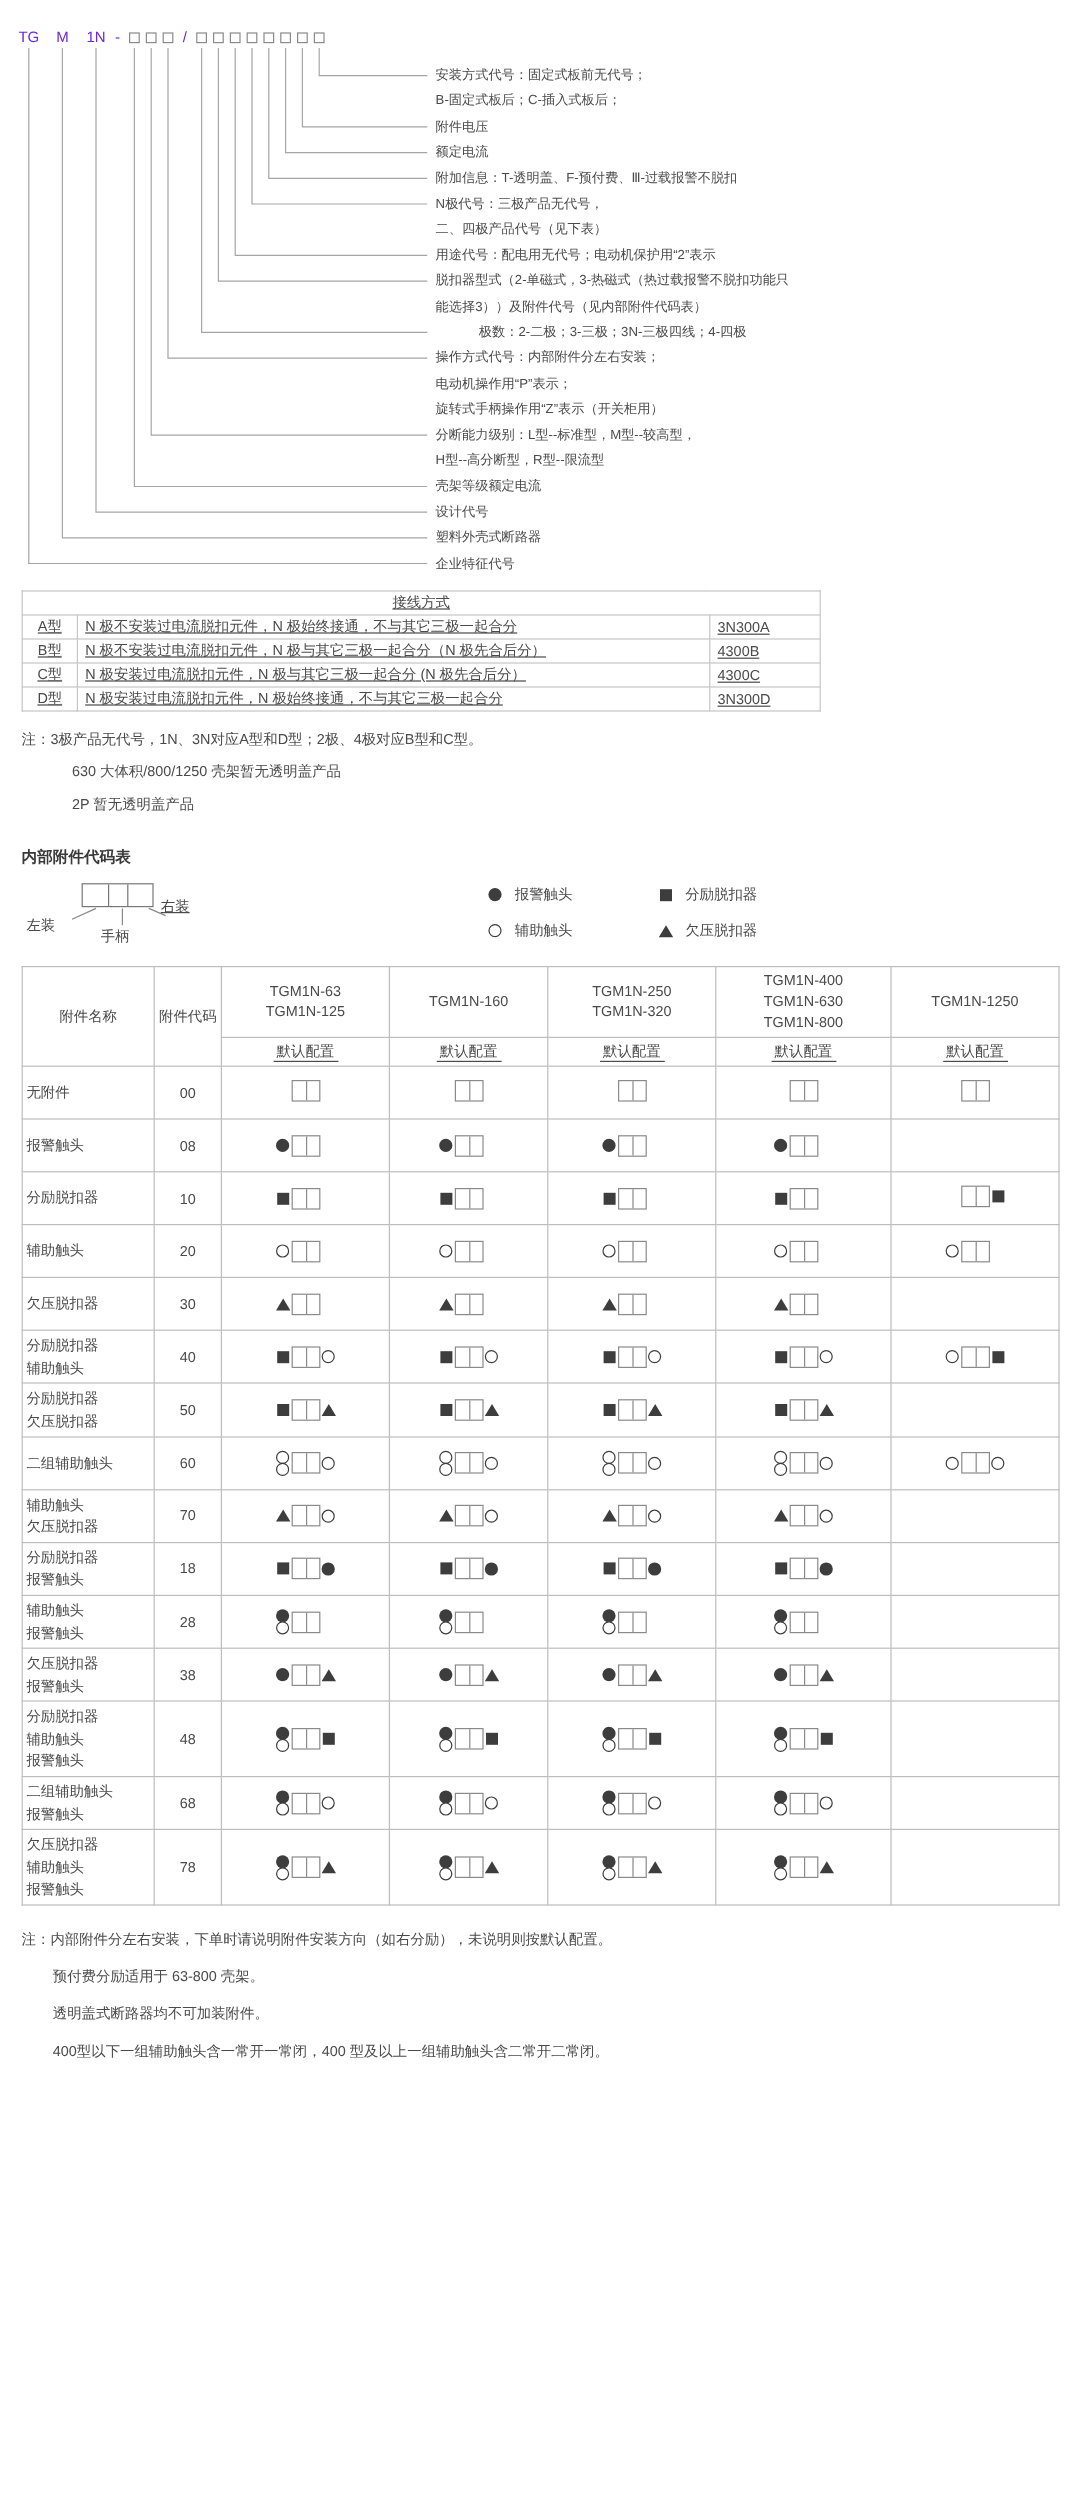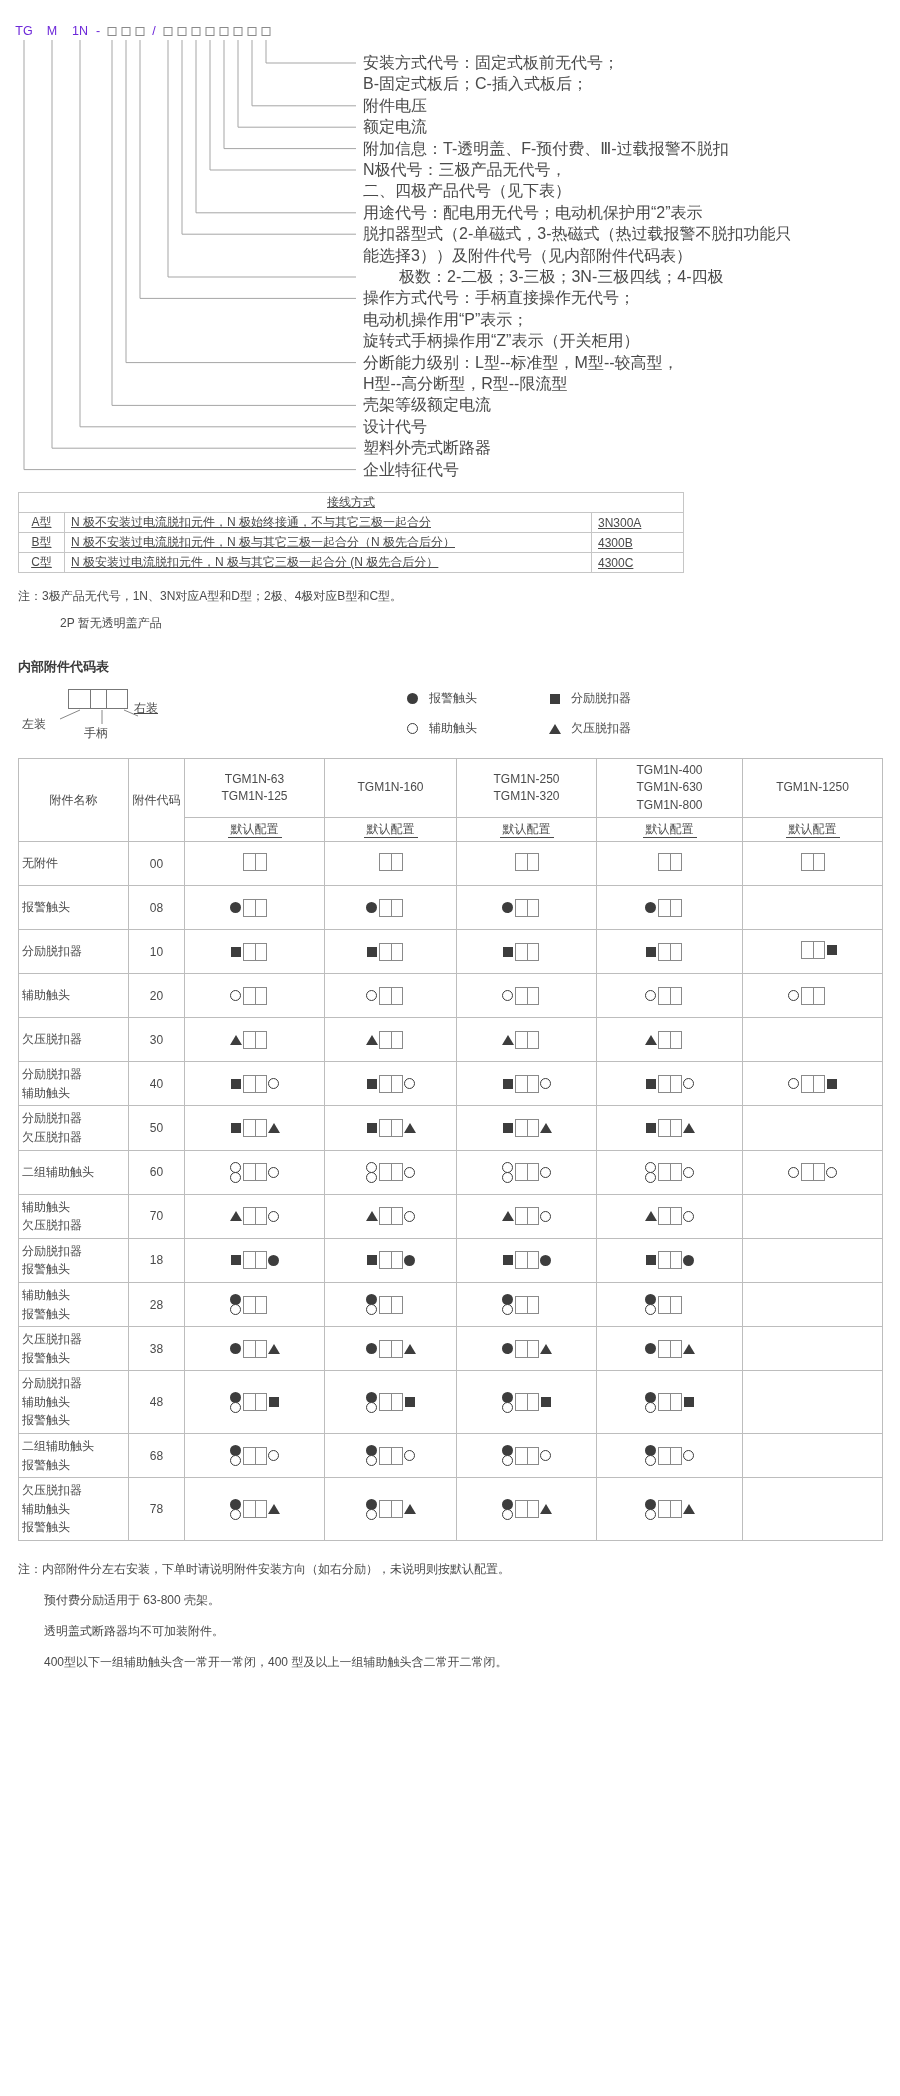--- a/index.html
+++ b/index.html
@@ -5,21 +5,21 @@
   * { box-sizing: border-box; }
   body { margin:0; background:#fff; font-family:"Liberation Sans","DejaVu Sans",sans-serif; color:#4a4a4a; }
   .page { position:relative; width:900px; min-height:2096px; background:#fff; overflow:hidden; }
 
   
   .model-section { position:relative; height:492px; }
   .code-part { position:absolute; top:24px; transform:translateX(-50%); font-size:12.5px; color:#6d28d9; white-space:nowrap; }
   .code-box { position:absolute; top:27px; width:9px; height:9px; border:1px solid #8a8a8a; transform:translateX(-50%); background:#fff; }
   #connector-svg { position:absolute; left:0; top:0; }
   #connector-svg path { fill:none; stroke:#a5a5a5; stroke-width:1; }
-  .code-label { position:absolute; left:363px; font-size:16px; line-height:16px; white-space:nowrap; color:#4a4a4a; }
+  .code-label { position:absolute; left:363px; font-size:11px; line-height:16px; white-space:nowrap; color:#4a4a4a; }
 
   
   .wiring-section { margin:0 18px; }
   .wiring-table { border-collapse:collapse; width:666px; font-size:12px; }
   .wiring-table th, .wiring-table td { border:1px solid #c6c6c6; padding:1px 6px; font-weight:normal; text-align:left; height:17px;text-decoration:underline; }
   .wiring-table thead th { text-align:center; }
   .wt-type { width:46px; text-align:center !important; }
   .wt-code { width:92px; }
 
   .notes { font-size:12px; color:#4a4a4a; }
@@ -119,21 +119,21 @@
         <div class="code-label" style="top: 76.4px;">B-固定式板后；C-插入式板后；</div>
         <div class="code-label" style="top: 97.8px;">附件电压</div>
         <div class="code-label" style="top: 119.2px;">额定电流</div>
         <div class="code-label" style="top: 140.6px;">附加信息：T-透明盖、F-预付费、Ⅲ-过载报警不脱扣</div>
         <div class="code-label" style="top: 162px;">N极代号：三极产品无代号，</div>
         <div class="code-label" style="top: 183.4px;">二、四极产品代号（见下表）</div>
         <div class="code-label" style="top: 204.8px;">用途代号：配电用无代号；电动机保护用“2”表示</div>
         <div class="code-label" style="top: 226.2px;">脱扣器型式（2-单磁式，3-热磁式（热过载报警不脱扣功能只</div>
         <div class="code-label" style="top: 247.6px;">能选择3））及附件代号（见内部附件代码表）</div>
         <div class="code-label" style="top: 269px; margin-left: 36px;">极数：2-二极；3-三极；3N-三极四线；4-四极</div>
-        <div class="code-label" style="top: 290.4px;">操作方式代号：手柄直接操作无代号；</div>
+        <div class="code-label" style="top: 290.4px;">操作方式代号：内部附件分左右安装；</div>
         <div class="code-label" style="top: 311.8px;">电动机操作用“P”表示；</div>
         <div class="code-label" style="top: 333.2px;">旋转式手柄操作用“Z”表示（开关柜用）</div>
         <div class="code-label" style="top: 354.6px;">分断能力级别：L型--标准型，M型--较高型，</div>
         <div class="code-label" style="top: 376px;">H型--高分断型，R型--限流型</div>
         <div class="code-label" style="top: 397.4px;">壳架等级额定电流</div>
         <div class="code-label" style="top: 418.8px;">设计代号</div>
         <div class="code-label" style="top: 440.2px;">塑料外壳式断路器</div>
         <div class="code-label" style="top: 461.6px;">企业特征代号</div>
       </div>
   </section>
@@ -154,24 +154,30 @@
           <tr>
             <td class="wt-type">B型</td>
             <td class="wt-desc">N 极不安装过电流脱扣元件，N 极与其它三极一起合分（N 极先合后分）</td>
             <td class="wt-code">4300B</td>
           </tr>
           <tr>
             <td class="wt-type">C型</td>
             <td class="wt-desc">N 极安装过电流脱扣元件，N 极与其它三极一起合分 (N 极先合后分）</td>
             <td class="wt-code">4300C</td>
           </tr>
+          <tr>
+            <td class="wt-type">D型</td>
+            <td class="wt-desc">N 极安装过电流脱扣元件，N 极始终接通，不与其它三极一起合分</td>
+            <td class="wt-code">3N300D</td>
+          </tr>
         </tbody>
     </table>
     <div class="notes" id="wiring-notes">
         <div class="note-line">注：3极产品无代号，1N、3N对应A型和D型；2极、4极对应B型和C型。</div>
+        <div class="note-line indent">630 大体积/800/1250 壳架暂无透明盖产品</div>
         <div class="note-line indent">2P 暂无透明盖产品</div>
       </div>
   </section>
 
   <section class="accessory-section">
     <h3 class="acc-title">内部附件代码表</h3>
 
     <div class="diagram-legend-row">
       <div class="handle-diagram">
         <svg class="hd-leaders" width="190" height="58">

